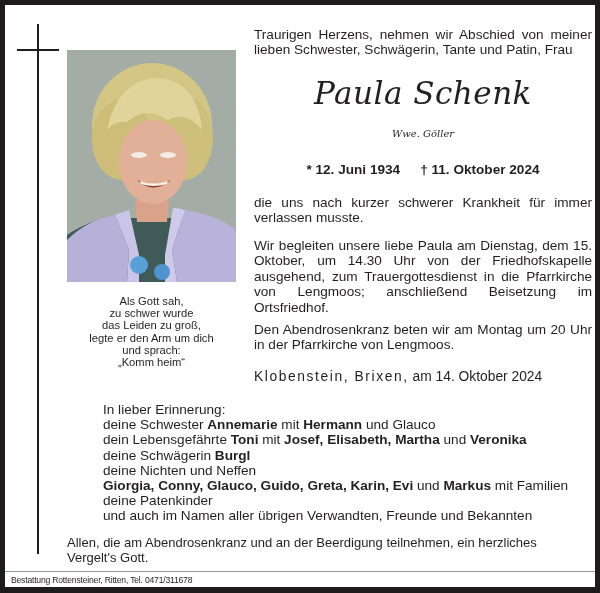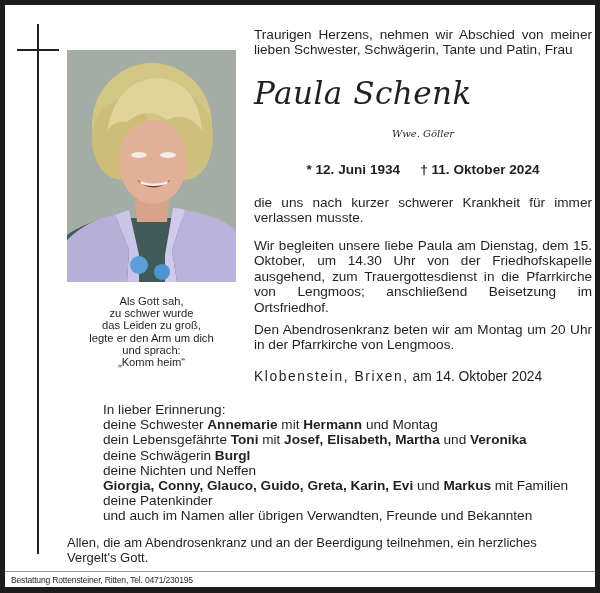--- a/index.html
+++ b/index.html
@@ -6,21 +6,21 @@
     body { width:600px; height:593px; background:#1d1b1c; position:relative; overflow:hidden; font-family:"Liberation Sans", sans-serif; color:#231f20; }
     .page { position:absolute; left:5px; top:5px; width:590px; height:582px; background:#fff; }
     .cross-v { position:absolute; left:32px; top:19px; width:2px; height:530px; background:#231f20; }
     .cross-h { position:absolute; left:12px; top:44px; width:42px; height:2px; background:#231f20; }
     .photo { position:absolute; left:62px; top:45px; width:169px; height:232px; background:#a4ada5; overflow:hidden; }
     .photo svg { display:block; }
     .poem { position:absolute; left:62px; top:290px; width:169px; text-align:center; font-size:11.2px; line-height:12.2px; }
     .poem div { white-space:nowrap; }
     .right { position:absolute; left:249px; width:338px; }
     .intro { top:22px; font-size:13.6px; line-height:15.4px; text-align:left; }
-    .name { top:68px; text-align:left; font-family:"DejaVu Serif", serif; font-style:italic; font-size:31px; letter-spacing:0.5px; line-height:40px; }
+    .name { top:68px; text-align:center; font-family:"DejaVu Serif", serif; font-style:italic; font-size:31px; letter-spacing:0.5px; line-height:40px; }
     .widow { top:118px; text-align:center; font-family:"DejaVu Serif", serif; font-style:italic; font-size:10px; line-height:22px; }
     .dates { top:156px; text-align:center; font-weight:bold; font-size:13.6px; line-height:18px; word-spacing:0px; }
     .dates .sep { display:inline-block; width:20px; }
     .para { font-size:13.6px; line-height:15.4px; text-align:justify; }
     .p1 { top:190px; }
     .p2 { top:233px; }
     .p3 { top:317px; }
     .place { top:363px; font-size:13.8px; line-height:18px; }
     .place .spaced { letter-spacing:1.6px; }
     .closing { position:absolute; left:62px; top:397px; width:530px; font-size:13.6px; line-height:15.2px;margin-left:36px; }
@@ -88,27 +88,27 @@
   <div class="right para p1">die uns nach kurzer schwerer Krankheit für immer verlassen musste.</div>
   <div class="right para p2">Wir begleiten unsere liebe Paula am Dienstag, dem 15. Oktober, um 14.30 Uhr von der Friedhofskapelle ausgehend, zum Trauergottesdienst in die Pfarrkirche von Lengmoos; anschließend Beisetzung im Ortsfriedhof.</div>
   <div class="right para p3">Den Abendrosenkranz beten wir am Montag um 20 Uhr in der Pfarrkirche von Lengmoos.</div>
   <div class="right place">
     <span class="spaced">Klobenstein, Brixen,</span> <span>am 14. Oktober 2024</span>
   </div>
 
   <div class="closing">
     <div>In lieber Erinnerung:</div>
     <div id="closing-lines">
-        <div><span>deine Schwester </span><b>Annemarie</b><span> mit </span><b>Hermann</b><span> und Montag</span></div>
+        <div><span>deine Schwester </span><b>Annemarie</b><span> mit </span><b>Hermann</b><span> und Glauco</span></div>
         <div><span>dein Lebensgefährte </span><b>Toni</b><span> mit </span><b>Josef, Elisabeth, Martha</b><span> und </span><b>Veronika</b></div>
         <div><span>deine Schwägerin </span><b>Burgl</b></div>
         <div><span>deine Nichten und Neffen</span></div>
         <div><b>Giorgia, Conny, Glauco, Guido, Greta, Karin, Evi</b><span> und </span><b>Markus</b><span> mit Familien</span></div>
         <div><span>deine Patenkinder</span></div>
         <div><span>und auch im Namen aller übrigen Verwandten, Freunde und Bekannten</span></div>
       </div>
   </div>
 
   <div class="thanks">Allen, die am Abendrosenkranz und an der Beerdigung teilnehmen, ein herzliches Vergelt's Gott.</div>
 
   <div class="rule"></div>
-  <div class="footer">Bestattung Rottensteiner, Ritten, Tel. 0471/230195</div>
+  <div class="footer">Bestattung Rottensteiner, Ritten, Tel. 0471/311678</div>
 </div>
 
 </body></html>

